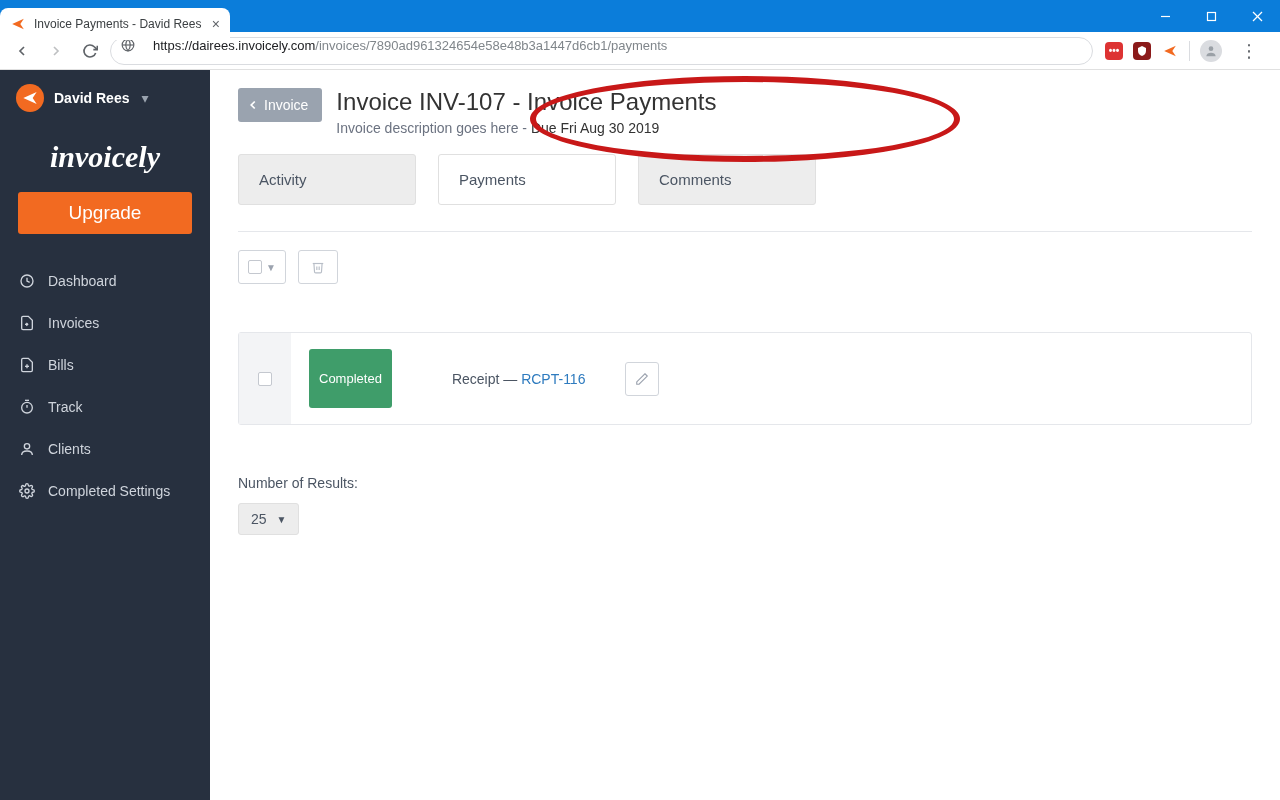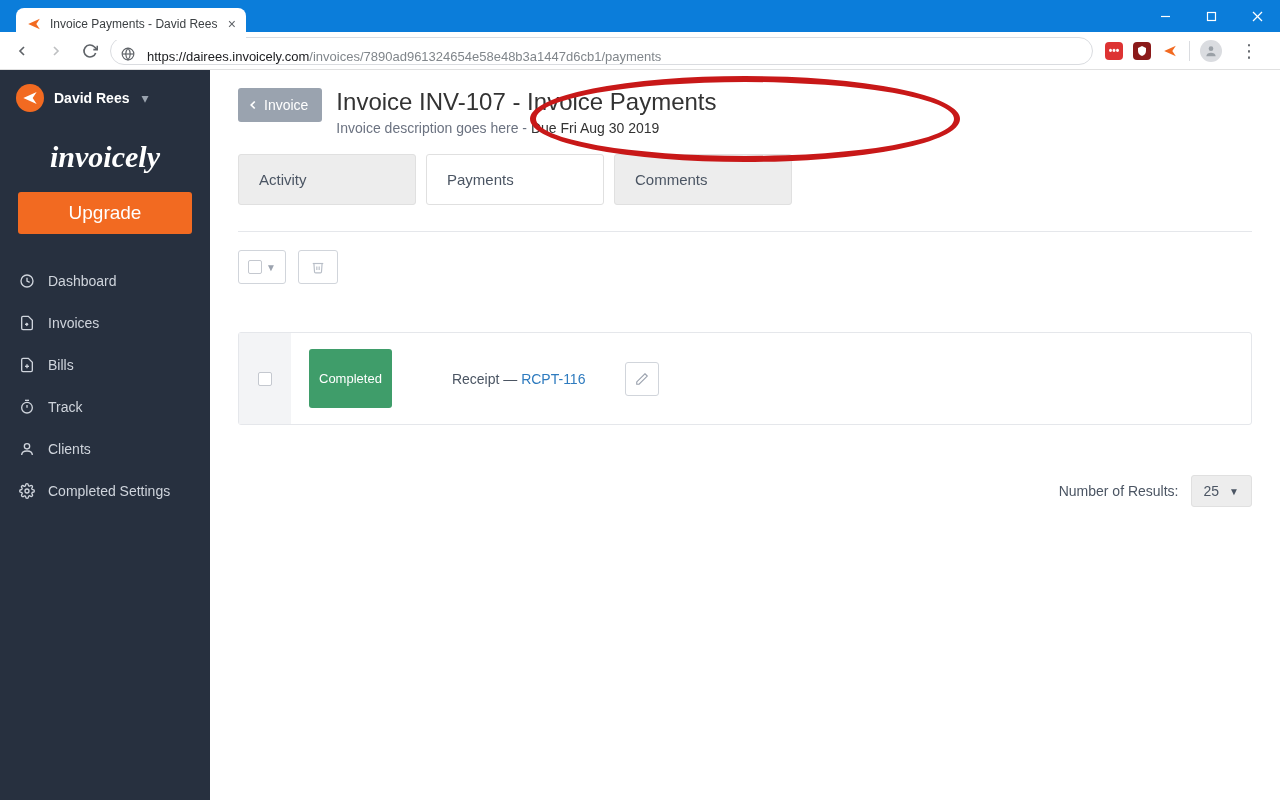--- a/index.html
+++ b/index.html
@@ -3,28 +3,28 @@
 <meta charset="utf-8">
 <style>
   * { box-sizing: border-box; margin: 0; padding: 0; }
   body { font-family: -apple-system, "Segoe UI", Helvetica, Arial, sans-serif; font-size: 14px; color: #333; background: #fff; width:1280px; height:800px; overflow:hidden; }
 
   
   .titlebar { height: 32px; background: #0b7dda; display: flex; align-items: center; justify-content: flex-end; color: #fff; }
   .titlebar .win-btn { width: 46px; height: 32px; display: flex; align-items: center; justify-content: center; }
   .titlebar .win-btn svg { stroke:#fff; }
 
-  .tabstrip { position:absolute; top:0; left:0; height:40px; display:flex; align-items:flex-end; padding-left:16px; }
+  .tabstrip { position:absolute; top:0; left:0; height:40px; display:flex; align-items:flex-end; padding-left:0; }
   .tab { background:#fff; height:32px; border-top-left-radius:8px; border-top-right-radius:8px; display:flex; align-items:center; padding:0 10px; min-width:230px; font-size:12px; color:#3c4043; gap:8px; }
   .tab .favicon { width:16px; height:16px; display:inline-flex; align-items:center; justify-content:center; }
   .tab .close { margin-left:auto; color:#5f6368; font-size:14px; }
 
   .toolbar { height:38px; background:#fff; border-bottom:1px solid #e0e0e0; display:flex; align-items:center; padding:0 8px; gap:6px; }
   .nav-icon { width:28px; height:28px; display:flex; align-items:center; justify-content:center; color:#5f6368; border-radius:50%; }
-  .omnibox { flex:1; height:28px; border:1px solid #dadce0; border-radius:14px; display:flex; align-items:flex-end; padding:0 10px; gap:12px; color:#202124; font-size:13px; }
+  .omnibox { flex:1; height:28px; border:1px solid #dadce0; border-radius:14px; display:flex; align-items:flex-start; padding:0 10px; gap:18px; color:#202124; font-size:13px; }
   .omnibox .secure { color:#5f6368; }
   .url-host { color:#202124; }
   .url-path { color:#80868b; }
   .ext-icons { display:flex; align-items:center; gap:10px; padding:0 6px; }
   .ext-icon { width:18px; height:18px; border-radius:4px; display:flex; align-items:center; justify-content:center; color:#fff; font-size:10px; font-weight:bold; }
   .avatar-gray { width:22px; height:22px; border-radius:50%; background:#dadce0; display:flex; align-items:center; justify-content:center; }
   .kebab { color:#5f6368; font-size:18px; padding:0 8px; }
 
   
   .app { display:flex; height: calc(800px - 32px - 38px); }
@@ -47,21 +47,21 @@
   .back-btn { background:#9aa3af; color:#fff; height:34px; padding:0 14px 0 8px; border-radius:3px; display:flex; align-items:center; gap:4px; font-size:14px; }
   .title-block { flex:1; }
   .page-title { font-size:24px; color:#333; font-weight:500; }
   .page-sub { font-size:14px; color:#6b7280; margin-top:4px; }
   .page-sub .due { color:#333; font-weight:500; }
   .add-btn { background:#f26a21; color:#fff; padding:10px 18px; border-radius:3px; font-size:15px; font-weight:500; }
 
   .annot-ellipse { position:absolute; left:320px; top:6px; width:430px; height:86px; border:6px solid #c81818; border-radius:50%; pointer-events:none; }
 
   .content { padding:10px 28px 28px; }
-  .tabs { display:flex; gap:10px; }
+  .tabs { display:flex; gap:22px; }
   .tab-btn { background:#ededed; border:1px solid #e0e0e0; padding:16px 20px; width:178px; font-size:15px; color:#4b5563; border-radius:3px; text-align:left; }
   .tab-btn.active { background:#fff; border:1px solid #e0e0e0; }
 
   .divider { border-top:1px solid #e5e7eb; margin:26px 0 18px; }
 
   .list-toolbar { display:flex; gap:12px; }
   .tool-btn { width:48px; height:34px; border:1px solid #d1d5db; border-radius:3px; display:flex; align-items:center; justify-content:center; gap:4px; color:#9ca3af; background:#fff; }
   .tool-btn.small { width:40px; }
 
   .payment-row { margin-top:48px; border:1px solid #e5e7eb; border-radius:3px; display:flex; align-items:stretch; }
@@ -71,21 +71,21 @@
   .row-left { flex:1; }
   .row-top { display:flex; align-items:center; gap:14px; }
   .date-badge { background:#ededed; color:#9ca3af; font-size:12px; padding:3px 7px; border-radius:2px; }
   .amount { font-size:17px; color:#333; font-weight:500; }
   .from { color:#6b7280; font-size:13px; margin-top:8px; }
   .status-badge { background:#3f9d6a; color:#fff; padding:22px 10px; border-radius:3px; font-size:13px; margin-right:60px; }
   .receipt { color:#4b5563; font-size:14px; margin-right:40px; }
   .receipt a { color:#2e7bbf; text-decoration:none; }
   .edit-btn { width:34px; height:34px; border:1px solid #d1d5db; border-radius:3px; display:flex; align-items:center; justify-content:center; color:#9ca3af; }
 
-  .results { display:flex; justify-content:flex-end; align-items:center; gap:12px; margin-top:50px; color:#4b5563; font-size:14px; }
+  .results { display:flex; justify-content:flex-end; align-items:flex-start; gap:12px; margin-top:50px; color:#4b5563; font-size:14px;flex-direction:column; }
   .results-select { background:#ededed; border:1px solid #e0e0e0; padding:7px 12px; border-radius:3px; display:flex; align-items:center; gap:10px; color:#4b5563; }
 </style>
 </head>
 <body>
 
 <div class="titlebar">
   <div class="win-btn">
       <svg width="11" height="11">
         <line x1="1" y1="5.5" x2="10" y2="5.5" stroke-width="1.2"></line>
       </svg>

